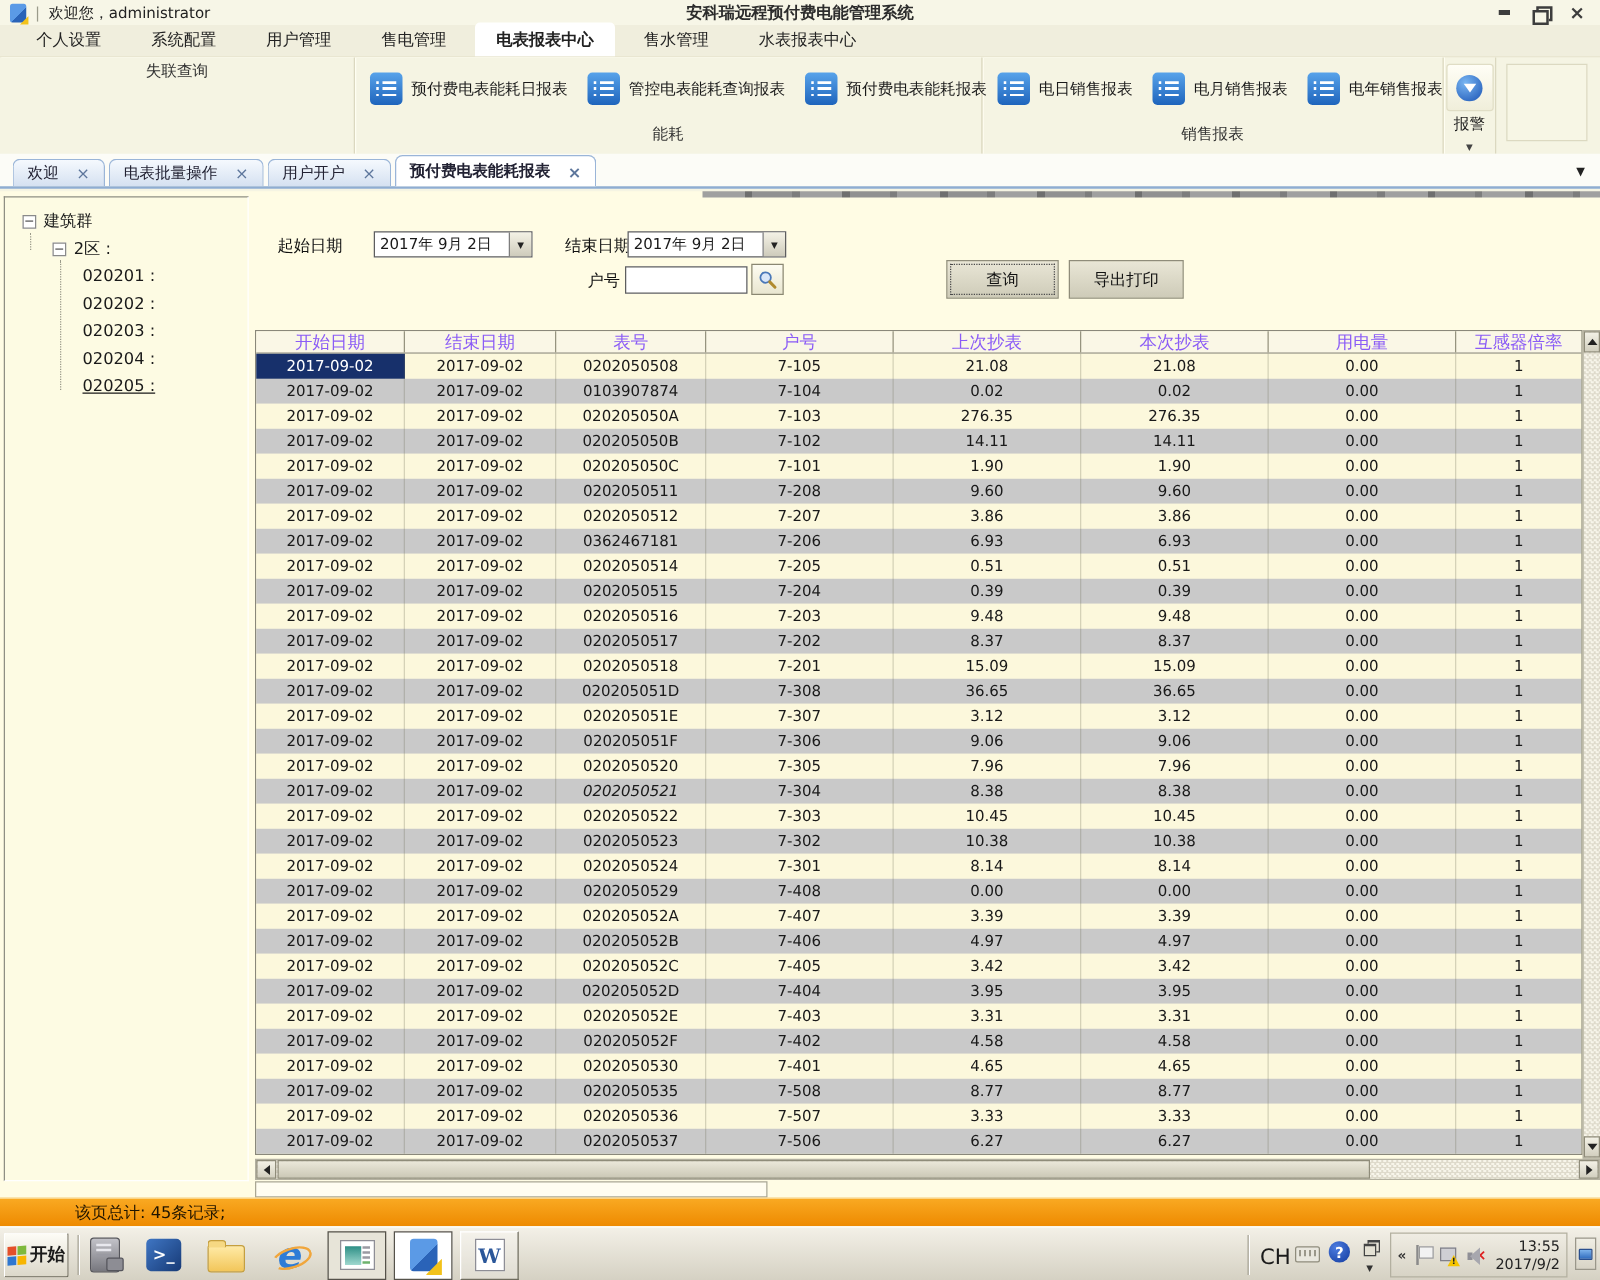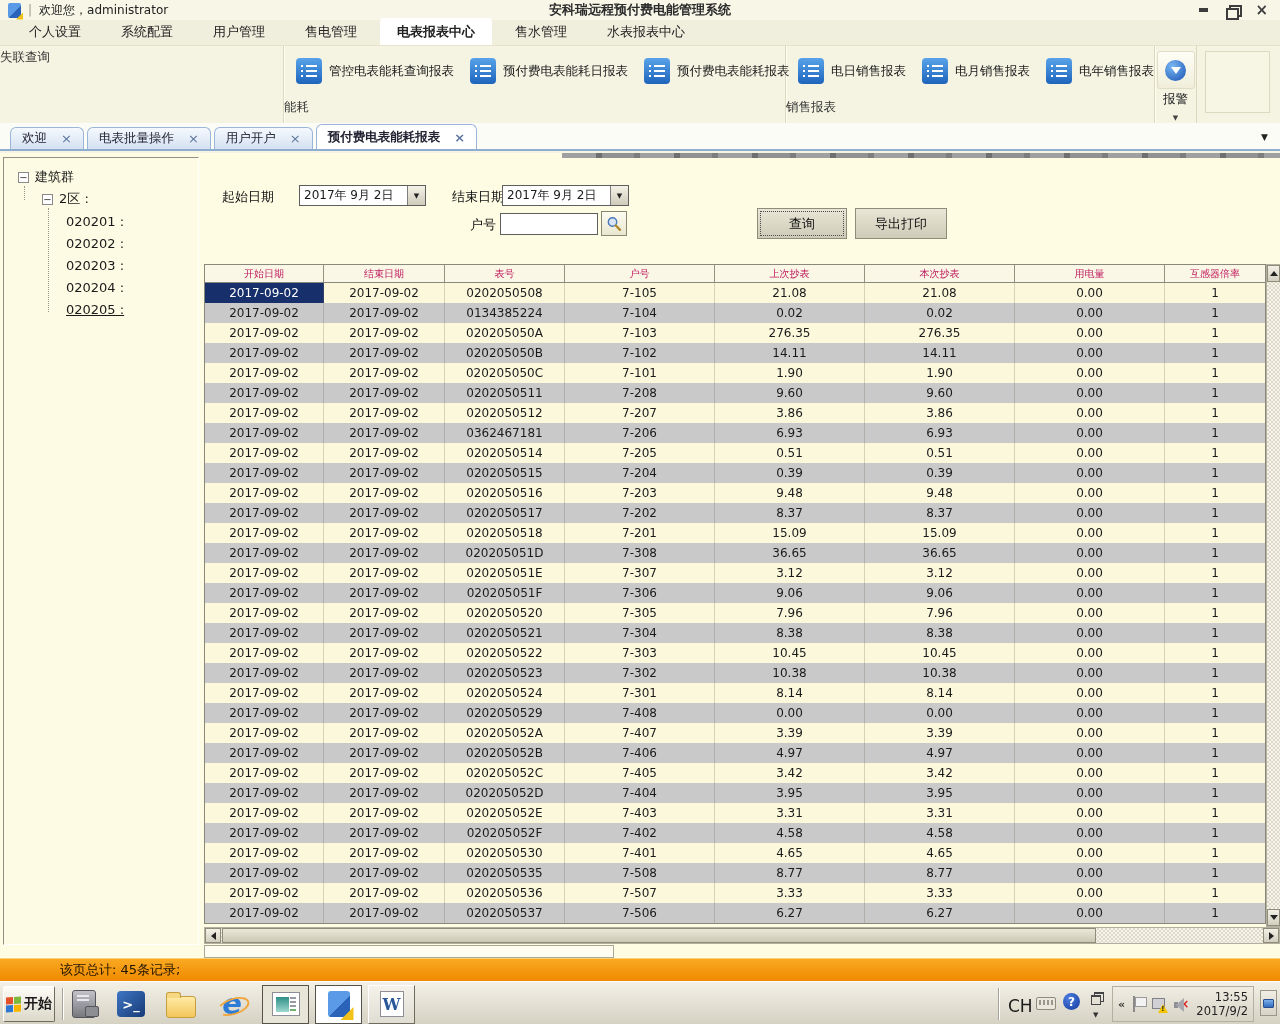--- a/index.html
+++ b/index.html
@@ -36,21 +36,21 @@
   .ribbon{position:absolute;top:46px;left:0;right:0;height:77px;background:#f5f4e3;display:flex}
   .rgroup{display:flex;flex-direction:column;border-right:1px solid #dbd8c0;box-shadow:1px 0 0 #fffef2}
   .rg-btns{flex:1;display:flex;align-items:center;justify-content:space-around;padding:0 4px}
   .rbtn{display:flex;align-items:center;gap:7px;padding:6px 8px;cursor:pointer;font-size:12.5px;white-space:nowrap}
   .licon{width:26px;height:26px;border-radius:4px;background:linear-gradient(#58a3ea,#1e64bc);
          display:flex;align-items:center;justify-content:center;flex:none}
   .licon i{display:block;width:16px;height:13px;background:
       repeating-linear-gradient(to bottom,#fff 0 2px,rgba(0,0,0,0) 2px 5px),
       repeating-linear-gradient(to bottom,#fff 0 2px,rgba(0,0,0,0) 2px 5px);
       background-size:11px 13px,2px 13px;background-position:5px 0,0 0;background-repeat:no-repeat}
-  .rg-label{text-align:left;padding:3px 0 7px;color:#333;font-size:12.5px}
+  .rg-label{text-align:center;padding:3px 0 7px;color:#333;font-size:12.5px}
   .alarm-sec{width:48px;display:flex;flex-direction:column;align-items:center;padding-top:5px;border-right:1px solid #dbd8c0}
   .alarm-btn{width:38px;height:38px;border:1px solid #e0ddc5;border-radius:3px;cursor:pointer;
              background:linear-gradient(#fffef6,#f0eeda);display:flex;align-items:center;justify-content:center}
   .alarm-ico{width:21px;height:21px;border-radius:50%;background:radial-gradient(circle at 35% 30%,#79b6f2,#1a53b4);
              display:flex;align-items:flex-start;justify-content:center}
   .alarm-ico::after{content:"";width:0;height:0;border:5px solid rgba(0,0,0,0);border-top:7px solid #fff;margin-top:7px}
   .alarm-label{font-size:12.5px;margin-top:2px}
   .alarm-caret{margin-top:1px;cursor:pointer}
   .alarm-caret::after{content:"▼";font-size:7px;color:#444}
   .ribbon-empty{width:74px;height:62px;margin:5px 10px 0 8px;border:1px solid #dcd9c1;background:#f7f6e5}
@@ -93,21 +93,21 @@
          display:flex;align-items:center;justify-content:center}
   .note{position:absolute;left:735px;top:35px;font-size:13px;font-weight:600;color:#111;white-space:nowrap}
   .btn{position:absolute;height:31px;border:1px solid #8f8c7a;cursor:pointer;font-size:13px;color:#111;
        background:linear-gradient(#e9e6d6,#cecbb8);display:flex;align-items:center;justify-content:center}
   .btn.query{left:757px;top:55px;width:90px;outline:1px dotted #4a4a4a;outline-offset:-4px}
   .btn.export{left:855px;top:55px;width:92px}
 
   
   .grid{position:absolute;left:204px;top:111px;width:1062px;border:1px solid #8a887a;background:#fcf8dc}
   .thead{display:flex;height:18px;background:#faf7e6;border-bottom:1px solid #8a887a}
-  .th{display:flex;align-items:center;justify-content:center;font-size:10px;color:#be185d;
+  .th{display:flex;align-items:center;justify-content:center;font-size:14px;color:#8b5cf6;
       border-right:1px solid #96947f;white-space:nowrap}
   .th:last-child{border-right:none}
   .tr{display:flex;height:20px}
   .tr.odd{background:#fcf8dc}
   .tr.even{background:#c9c9c9}
   .td{display:flex;align-items:center;justify-content:center;font-size:12px;
       border-right:1px solid rgba(110,110,90,.28)}
   .td:last-child{border-right:none}
   .td.sel{background:#17306b;color:#fff}
 
@@ -236,27 +236,27 @@
     <div id="ribbon-groups" style="display:flex">
         <div class="rgroup" style="width: 284px;">
           <div class="rg-label">失联查询</div>
         </div>
         <div class="rgroup" style="width: 502px;">
           <div class="rg-btns">
             <div class="rbtn">
               <div class="licon">
                 <i></i>
               </div>
-              <div style="display: inline;">管控电表能耗查询报表</div>
+              <div style="display: inline;">预付费电表能耗日报表</div>
             </div>
             <div class="rbtn">
               <div class="licon">
                 <i></i>
               </div>
-              <div style="display: inline;">预付费电表能耗日报表</div>
+              <div style="display: inline;">管控电表能耗查询报表</div>
             </div>
             <div class="rbtn">
               <div class="licon">
                 <i></i>
               </div>
               <div style="display: inline;">预付费电表能耗报表</div>
             </div>
           </div>
           <div class="rg-label">能耗</div>
         </div>
@@ -390,21 +390,21 @@
             <div class="td" style="width: 120px;">0202050508</div>
             <div class="td" style="width: 150px;">7-105</div>
             <div class="td" style="width: 150px;">21.08</div>
             <div class="td" style="width: 150px;">21.08</div>
             <div class="td" style="width: 150px;">0.00</div>
             <div class="td" style="width: 100px;">1</div>
           </div>
           <div class="tr even">
             <div class="td" style="width: 119px;">2017-09-02</div>
             <div class="td" style="width: 121px;">2017-09-02</div>
-            <div class="td" style="width: 120px;">0134385224</div>
+            <div class="td" style="width: 120px;">0103907874</div>
             <div class="td" style="width: 150px;">7-104</div>
             <div class="td" style="width: 150px;">0.02</div>
             <div class="td" style="width: 150px;">0.02</div>
             <div class="td" style="width: 150px;">0.00</div>
             <div class="td" style="width: 100px;">1</div>
           </div>
           <div class="tr odd">
             <div class="td" style="width: 119px;">2017-09-02</div>
             <div class="td" style="width: 121px;">2017-09-02</div>
             <div class="td" style="width: 120px;">020205050A</div>
@@ -550,21 +550,21 @@
             <div class="td" style="width: 120px;">0202050520</div>
             <div class="td" style="width: 150px;">7-305</div>
             <div class="td" style="width: 150px;">7.96</div>
             <div class="td" style="width: 150px;">7.96</div>
             <div class="td" style="width: 150px;">0.00</div>
             <div class="td" style="width: 100px;">1</div>
           </div>
           <div class="tr even">
             <div class="td" style="width: 119px;">2017-09-02</div>
             <div class="td" style="width: 121px;">2017-09-02</div>
-            <div class="td" style="width: 120px;">0202050521</div>
+            <div class="td" style="width: 120px; font-style: italic;">0202050521</div>
             <div class="td" style="width: 150px;">7-304</div>
             <div class="td" style="width: 150px;">8.38</div>
             <div class="td" style="width: 150px;">8.38</div>
             <div class="td" style="width: 150px;">0.00</div>
             <div class="td" style="width: 100px;">1</div>
           </div>
           <div class="tr odd">
             <div class="td" style="width: 119px;">2017-09-02</div>
             <div class="td" style="width: 121px;">2017-09-02</div>
             <div class="td" style="width: 120px;">0202050522</div>

